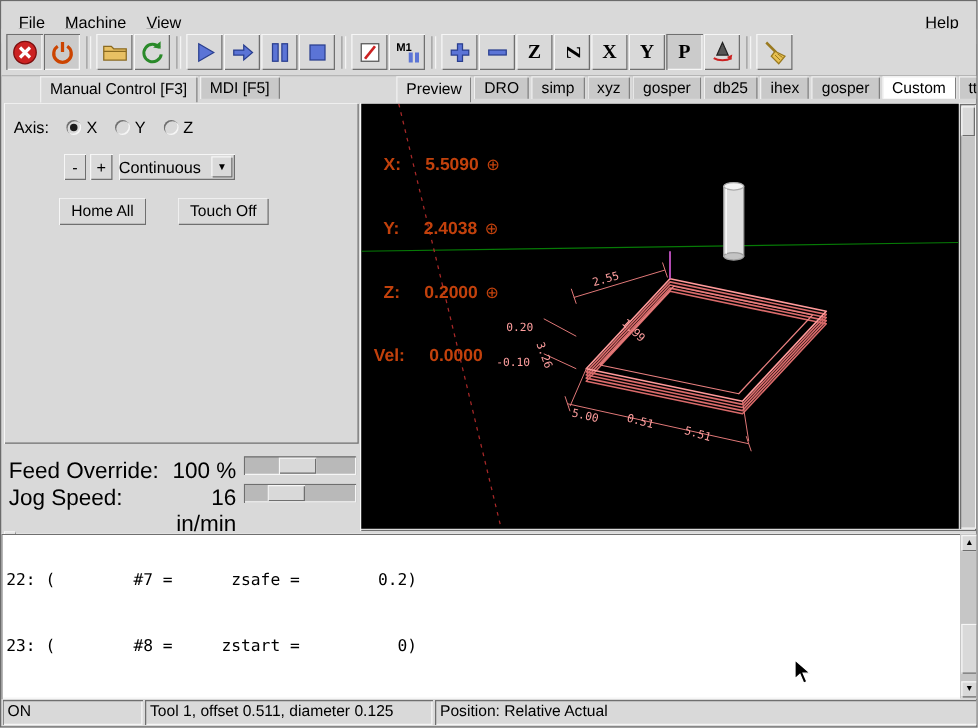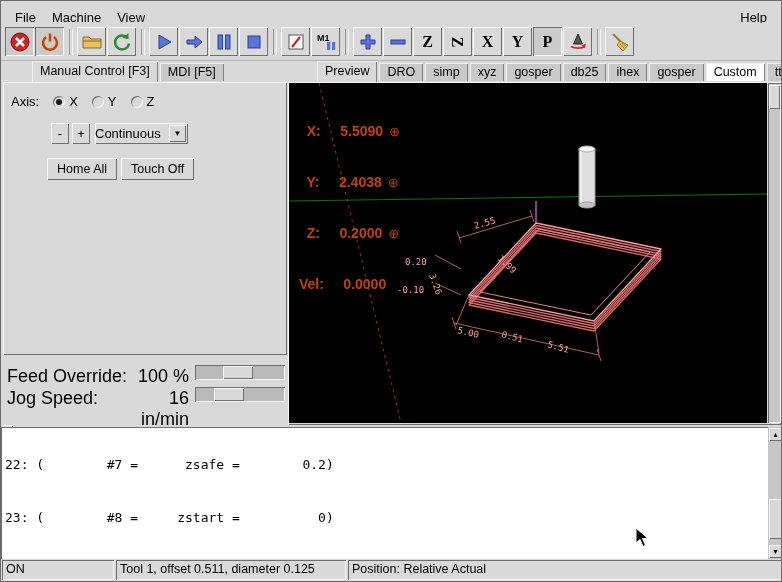--- a/index.html
+++ b/index.html
@@ -19,21 +19,21 @@
   #toolbar{position:absolute;left:0;top:22px;width:100%;height:38px;display:flex;
            align-items:center;padding:0 4px;box-sizing:border-box;background:#d9d9d9;
            border-bottom:1px solid #b5b5b5;}
   .tbtn{width:29px;height:29px;margin-right:1px;display:flex;align-items:center;
         justify-content:center;background:#d9d9d9;flex:0 0 auto;}
   .tbtn.pressed{background:#cbcbcb;box-shadow:inset 1px 1px 0 #6f6f6f, inset -1px -1px 0 #f6f6f6;}
   .tsep{width:2px;height:26px;margin:0 4px;border-left:1px solid #9a9a9a;border-right:1px solid #f4f4f4;flex:0 0 auto;}
   .letter{font-family:"Liberation Serif",serif;font-weight:bold;font-size:16px;line-height:1;}
   .letter.rot{display:inline-block;transform:rotate(90deg);}
   
-  .tabrow{display:flex;align-items:center;height:21px;padding-left:29px;}
+  .tabrow{display:flex;align-items:flex-start;height:21px;padding-left:29px;}
   .tab{height:18px;line-height:18px;padding:0 8px;margin-right:2px;background:#c9c9c9;
        box-shadow:inset 1px 1px 0 #f0f0f0, inset -1px 0 0 #808080;font-size:12.5px;white-space:nowrap;}
   .tab.active{height:21px;line-height:21px;background:#d9d9d9;}
   .tab.white{background:#ffffff;}
   #left-notebook{position:absolute;left:2px;top:60px;width:284px;height:294px;}
   #left-nb-content{position:absolute;left:0;top:21px;right:0;bottom:0;background:#d9d9d9;}
   #right-notebook{position:absolute;left:287px;top:60px;width:493px;height:364px;}
   #right-nb-content{position:absolute;left:0;top:21px;right:0;bottom:0;background:#d9d9d9;}
   #preview-area{position:absolute;left:1px;top:1px;width:478px;height:340px;background:#000;}
   #preview-scrollbar{position:absolute;right:0;top:1px;width:13px;height:340px;background:#c6c6c6;}
@@ -47,21 +47,21 @@
   .radio{width:12px;height:12px;border-radius:50%;background:#d9d9d9;margin:0 4px 0 14px;
          box-shadow:inset 1px 1px 0 #6f6f6f, inset -1px -1px 0 #f6f6f6;position:relative;}
   .radio.sel::after{content:"";position:absolute;left:3px;top:3px;width:6px;height:6px;border-radius:50%;background:#1a1a1a;}
   .jog-row{display:flex;align-items:center;margin:14px 0 0 48px;}
   .small-btn{width:18px;height:21px;display:flex;align-items:center;justify-content:center;
              background:#d9d9d9;margin-right:3px;font-size:13px;}
   .combo{display:flex;align-items:center;height:21px;background:#d9d9d9;margin-left:2px;padding-left:0;}
   .combo-label{width:72px;}
   .combo-arrow{width:17px;height:17px;margin:0 2px;display:flex;align-items:center;justify-content:center;
                font-size:8px;background:#d9d9d9;}
-  .home-row{display:flex;margin:14px 0 0 44px;}
+  .home-row{display:flex;margin:14px 0 0 44px;gap:21px;}
   .push-btn{height:22px;padding:0 10px;display:flex;align-items:center;justify-content:center;
             background:#d9d9d9;margin-right:4px;font-size:12.5px;}
   
   #sliders{position:absolute;left:2px;top:362px;width:284px;height:66px;font-size:18px;}
   .slider-row{position:relative;height:21px;margin-bottom:1px;}
   .slider-label{position:absolute;left:4px;top:3px;}
   .slider-value{position:absolute;left:120px;width:66px;top:3px;text-align:right;}
   .slider-track{position:absolute;left:192px;top:2px;width:90px;height:15px;background:#b9b9b9;}
   .slider-thumb{position:absolute;top:1px;width:30px;height:13px;background:#d9d9d9;}
   

